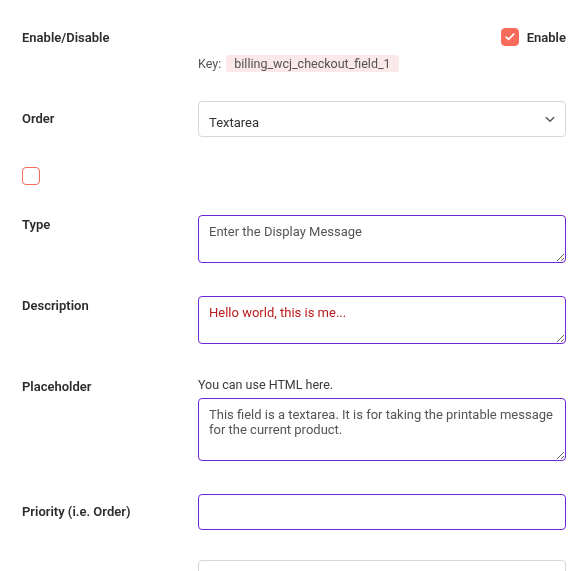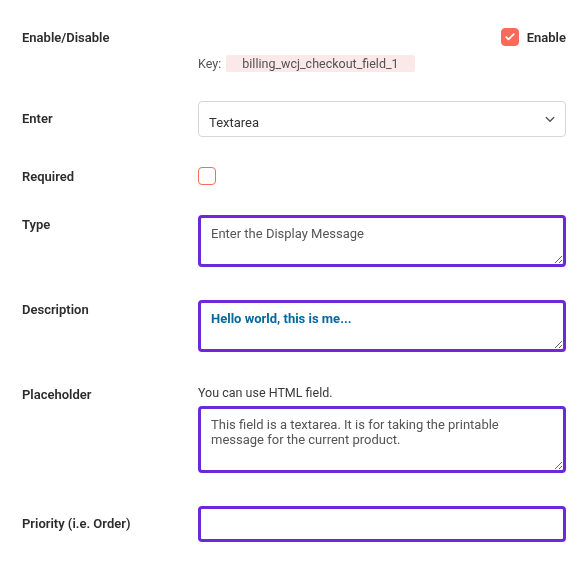--- a/index.html
+++ b/index.html
@@ -47,21 +47,21 @@
   .cb.checked { background: #f86a5a; }
   .cb svg { width: 12px; height: 12px; display: block; }
   .cb-label { font-weight: 600; }
   .key-line {
     margin-top: 10px;
     font-size: 12.5px;
     color: #535353;
   }
   .key-val {
     background: #fbe8e8;
-    padding: 1px 16px;
+    padding: 1px 8px;
     border-radius: 2px;
     margin-left: 2px;
   }
   .select {
     position: relative;
     width: 100%;
   }
   .select-box {
     width: 100%;
     height: 36px;
@@ -77,21 +77,21 @@
   .select .chev {
     position: absolute;
     right: 10px;
     top: 50%;
     transform: translateY(-50%);
     pointer-events: none;
   }
   .chev svg { width: 12px; height: 12px; display: block; }
   textarea.control, input.control {
     width: 100%;
-    border: 3px solid #6d28d9;
+    border: 1px solid #6d28d9;
     border-radius: 4px;
     padding: 8px 10px;
     font-family: inherit;
     font-size: 13px;
     color: #555;
     resize: both;
     background: #fff;
   }
   textarea.control { min-height: 48px; }
   textarea.control::placeholder { color: #9a9a9a; }
@@ -119,60 +119,59 @@
       <span class="cb-label">Enable</span>
     </div>
     <div class="key-line">
       <span>Key:</span>
       <span class="key-val">billing_wcj_checkout_field_1</span>
     </div>
   </div>
 </div>
 
 <div class="row">
-  <div class="label-col" style="padding-top:10px">Enter</div>
+  <div class="label-col" style="padding-top:10px">Order</div>
   <div class="field-col">
     <div class="select">
       <div class="select-box">
         <span>Textarea</span>
       </div>
       <span class="chev">
         <svg viewBox="0 0 16 16">
             <path d="M3 6l5 5 5-5" stroke="#555" stroke-width="1.8" fill="none" stroke-linecap="round" stroke-linejoin="round"></path>
           </svg>
       </span>
     </div>
   </div>
 </div>
 
 <div class="row">
-  <div class="label-col">Required</div>
   <div class="field-col">
     <div class="cb"></div>
   </div>
 </div>
 
 <div class="row">
   <div class="label-col">Type</div>
   <div class="field-col">
     <textarea class="control" rows="2" style="">Enter the Display Message</textarea>
   </div>
 </div>
 
 <div class="row">
   <div class="label-col">Description</div>
   <div class="field-col">
-    <textarea class="control" rows="2" style="color: #0369a1; font-weight: bold;">Hello world, this is me...</textarea>
+    <textarea class="control" rows="2" style="color: #b91c1c;">Hello world, this is me...</textarea>
   </div>
 </div>
 
 <div class="row">
   <div class="label-col">Placeholder</div>
   <div class="field-col">
-    <div class="hint">You can use HTML field.</div>
+    <div class="hint">You can use HTML here.</div>
     <textarea class="control" rows="3" style="">This field is a textarea. It is for taking the printable message for the current product.</textarea>
   </div>
 </div>
 
 <div class="row">
   <div class="label-col" style="padding-top:10px">Priority (i.e. Order)</div>
   <div class="field-col">
     <input class="control" type="text" value="" style="">
   </div>
 </div>

